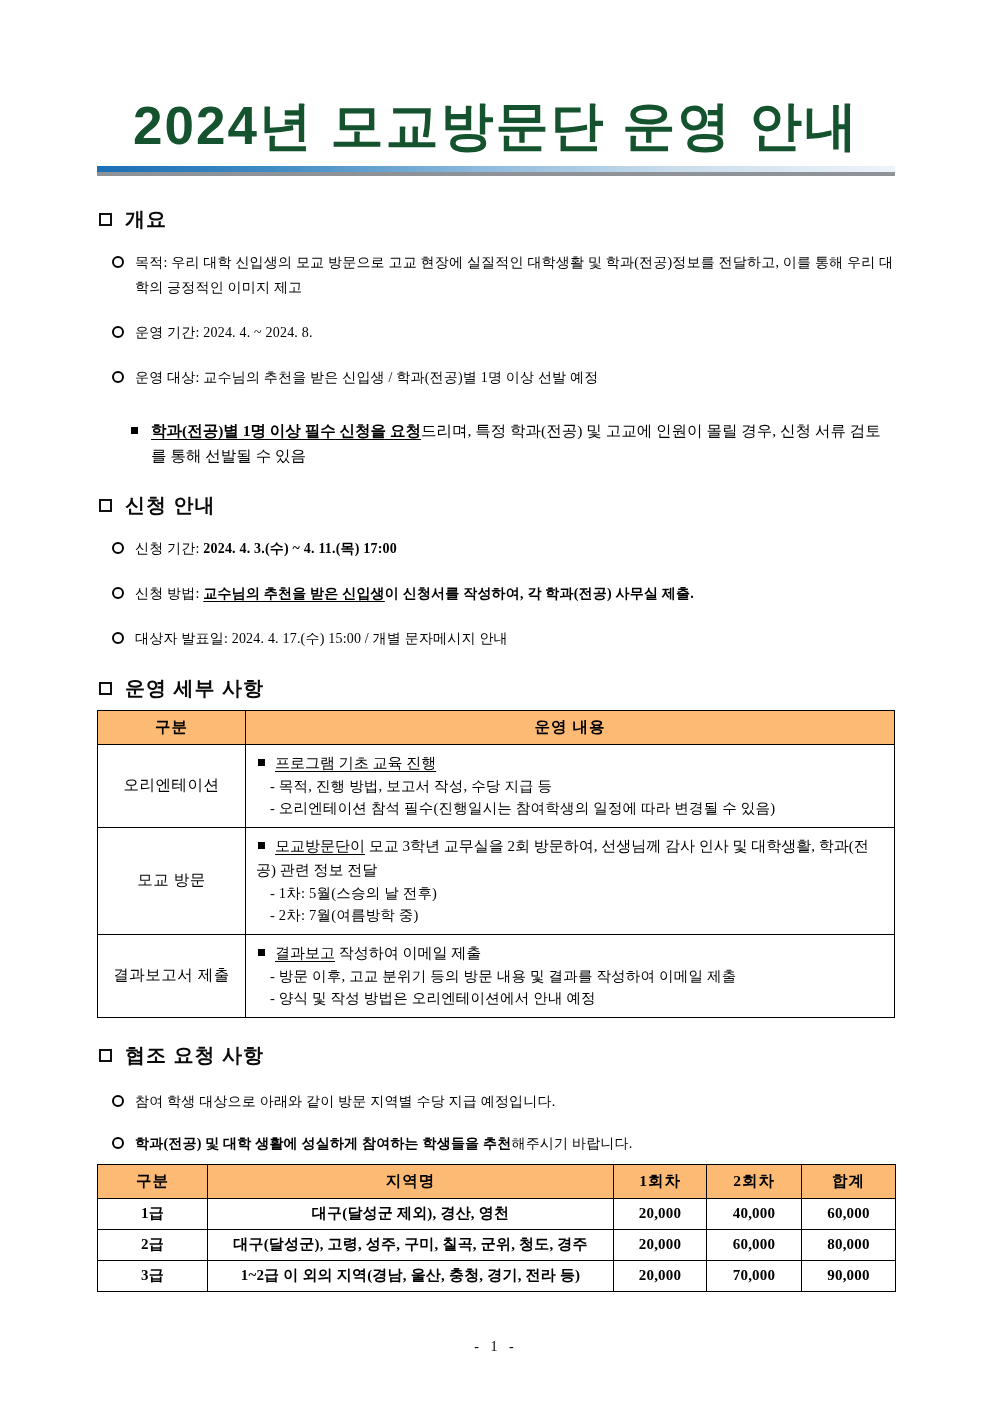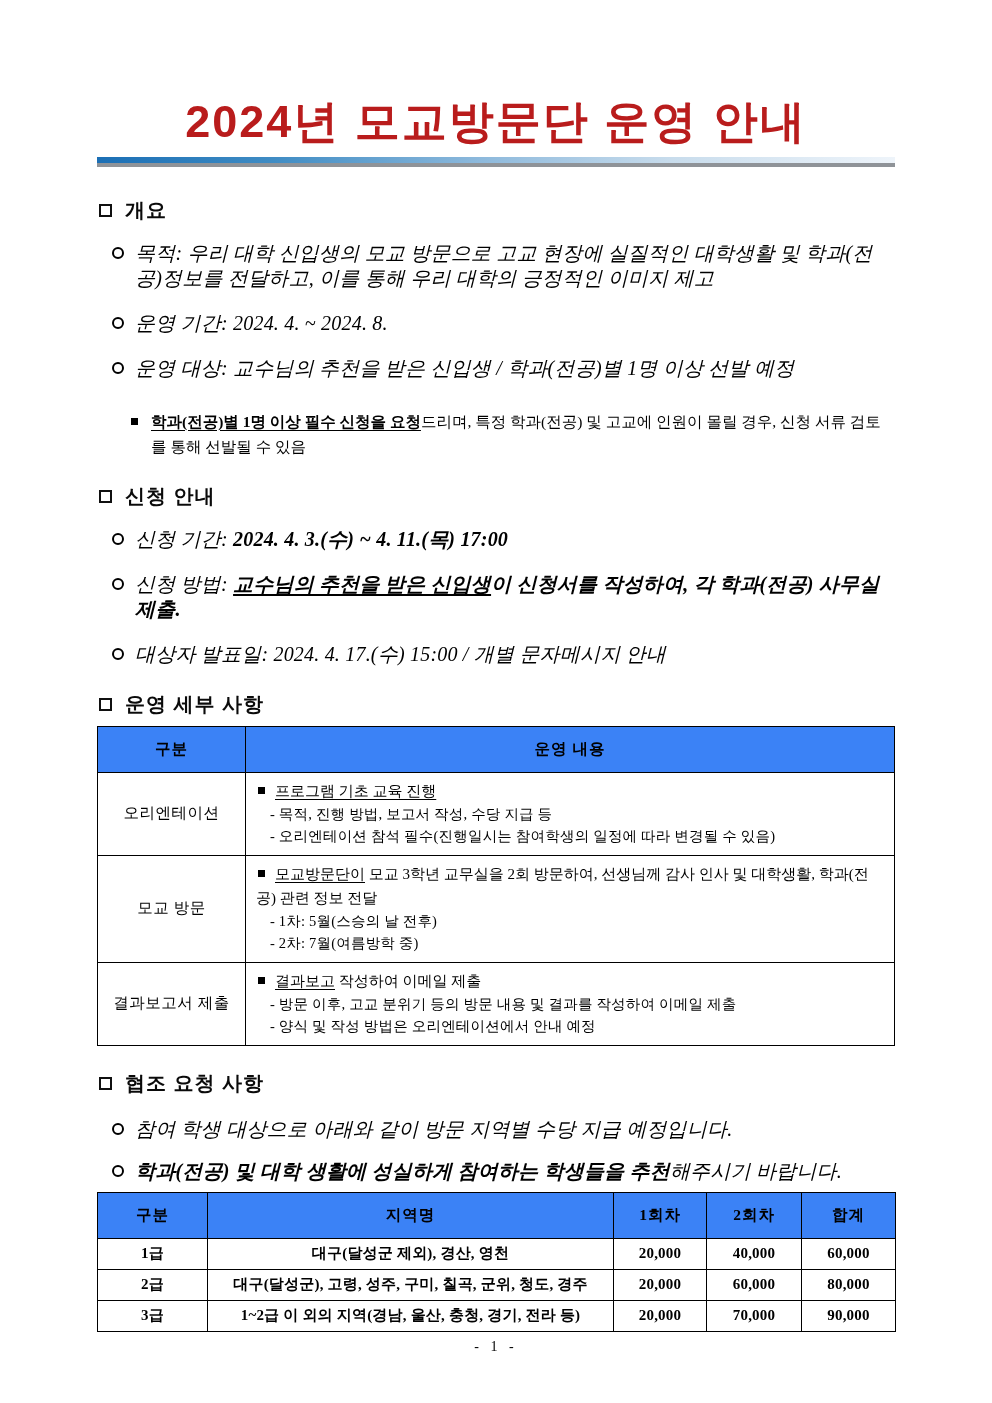--- a/index.html
+++ b/index.html
@@ -4,47 +4,47 @@
 <style>
   * { margin:0; padding:0; box-sizing:border-box; }
   html,body { width:992px; height:1403px; background:#ffffff; color:#000;
               font-family:"Liberation Serif", serif; }
   body { position:relative; overflow:hidden; }
   .content { position:absolute; left:97px; top:0; width:798px; }
 
   
   .doc-title { margin-top:96px; text-align:center;
                font-family:"Liberation Sans", sans-serif;
-               font-weight:900; font-size:45px; letter-spacing:2px; line-height:1.15;
-               color:#b91c1c; }
+               font-weight:900; font-size:53px; letter-spacing:2px; line-height:1.15;
+               color:#14532d; }
   .title-bar { margin-top:9px; height:10px; border-bottom:4px solid #8f9398;
                background:linear-gradient(to right,#1b6fb5 0%,#3f8cc4 22%,#8db9dc 48%,#c8dcec 72%,#eef4fa 100%); }
 
   
   .s-heading { display:flex; align-items:center; font-family:"Liberation Sans", sans-serif;
                font-weight:800; font-size:20px; letter-spacing:1px; color:#0a0a0a; }
   .s-heading .box { width:13px; height:13px; border:2.6px solid #101010; margin-right:13px;
                     margin-left:2px; flex:0 0 auto; }
 
   
-  .bullet { position:relative; padding-left:38px; font-size:20px; line-height:25px;
-            letter-spacing:0.2px;font-style:italic; }
+  .bullet { position:relative; padding-left:38px; font-size:14px; line-height:25px;
+            letter-spacing:0.2px; }
   .bullet .o-bullet { position:absolute; left:15px; top:6px; width:12px; height:12px;
                       border:2.3px solid #000; border-radius:50%; }
   .sub-bullet { position:relative; padding-left:54px; font-size:15.5px; line-height:25px; }
   .sub-bullet .sq-bullet { position:absolute; left:34px; top:9px; width:7px; height:7px;
                            background:#000; }
   b { font-weight:bold; }
   u { text-decoration:underline; text-underline-offset:3px; }
 
   
   table { width:100%; border-collapse:collapse; border:1.8px solid #000; table-layout:fixed; }
   th, td { border:1.4px solid #000; }
-  th { background:#3b82f6; font-weight:bold; font-size:15.5px; text-align:center;
-       height:46px; letter-spacing:1px; }
+  th { background:#fdba74; font-weight:bold; font-size:15.5px; text-align:center;
+       height:34px; letter-spacing:1px; }
 
   
   .t-details .col-cat { width:148px; }
   .t-details td.cat { text-align:center; font-size:15.5px; letter-spacing:0.5px; }
   .t-details td.desc { padding:6px 10px 8px 10px; vertical-align:middle; }
   .main-line { font-size:15px; line-height:24px; }
   .main-line .sq-bullet-inline { display:inline-block; width:7px; height:7px; background:#000;
                                  margin:0 10px 2px 2px; }
   .sub-line { font-size:14.5px; line-height:22px; padding-left:14px; letter-spacing:0.2px; }
 

